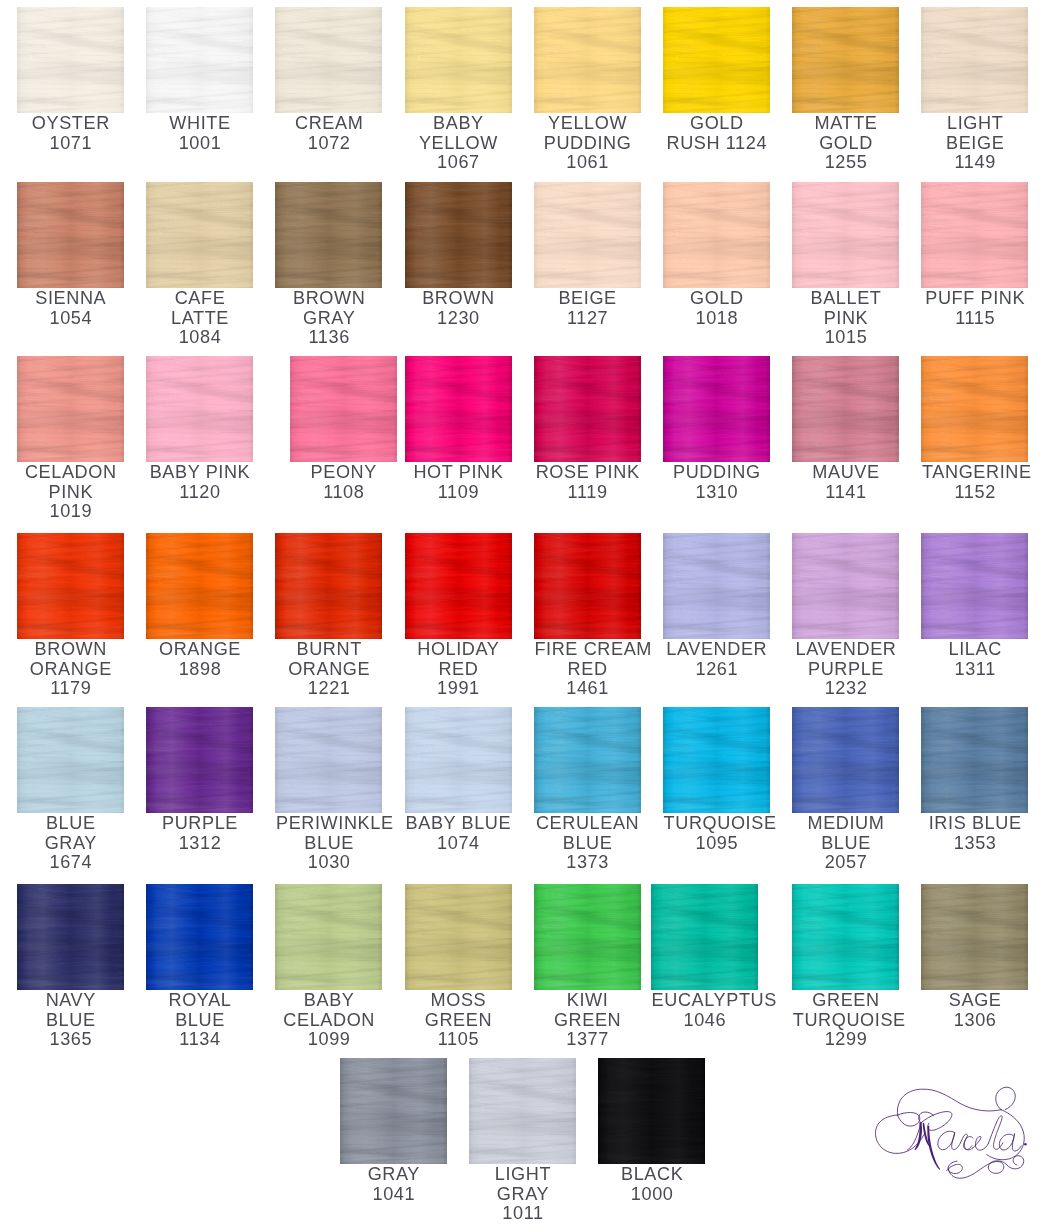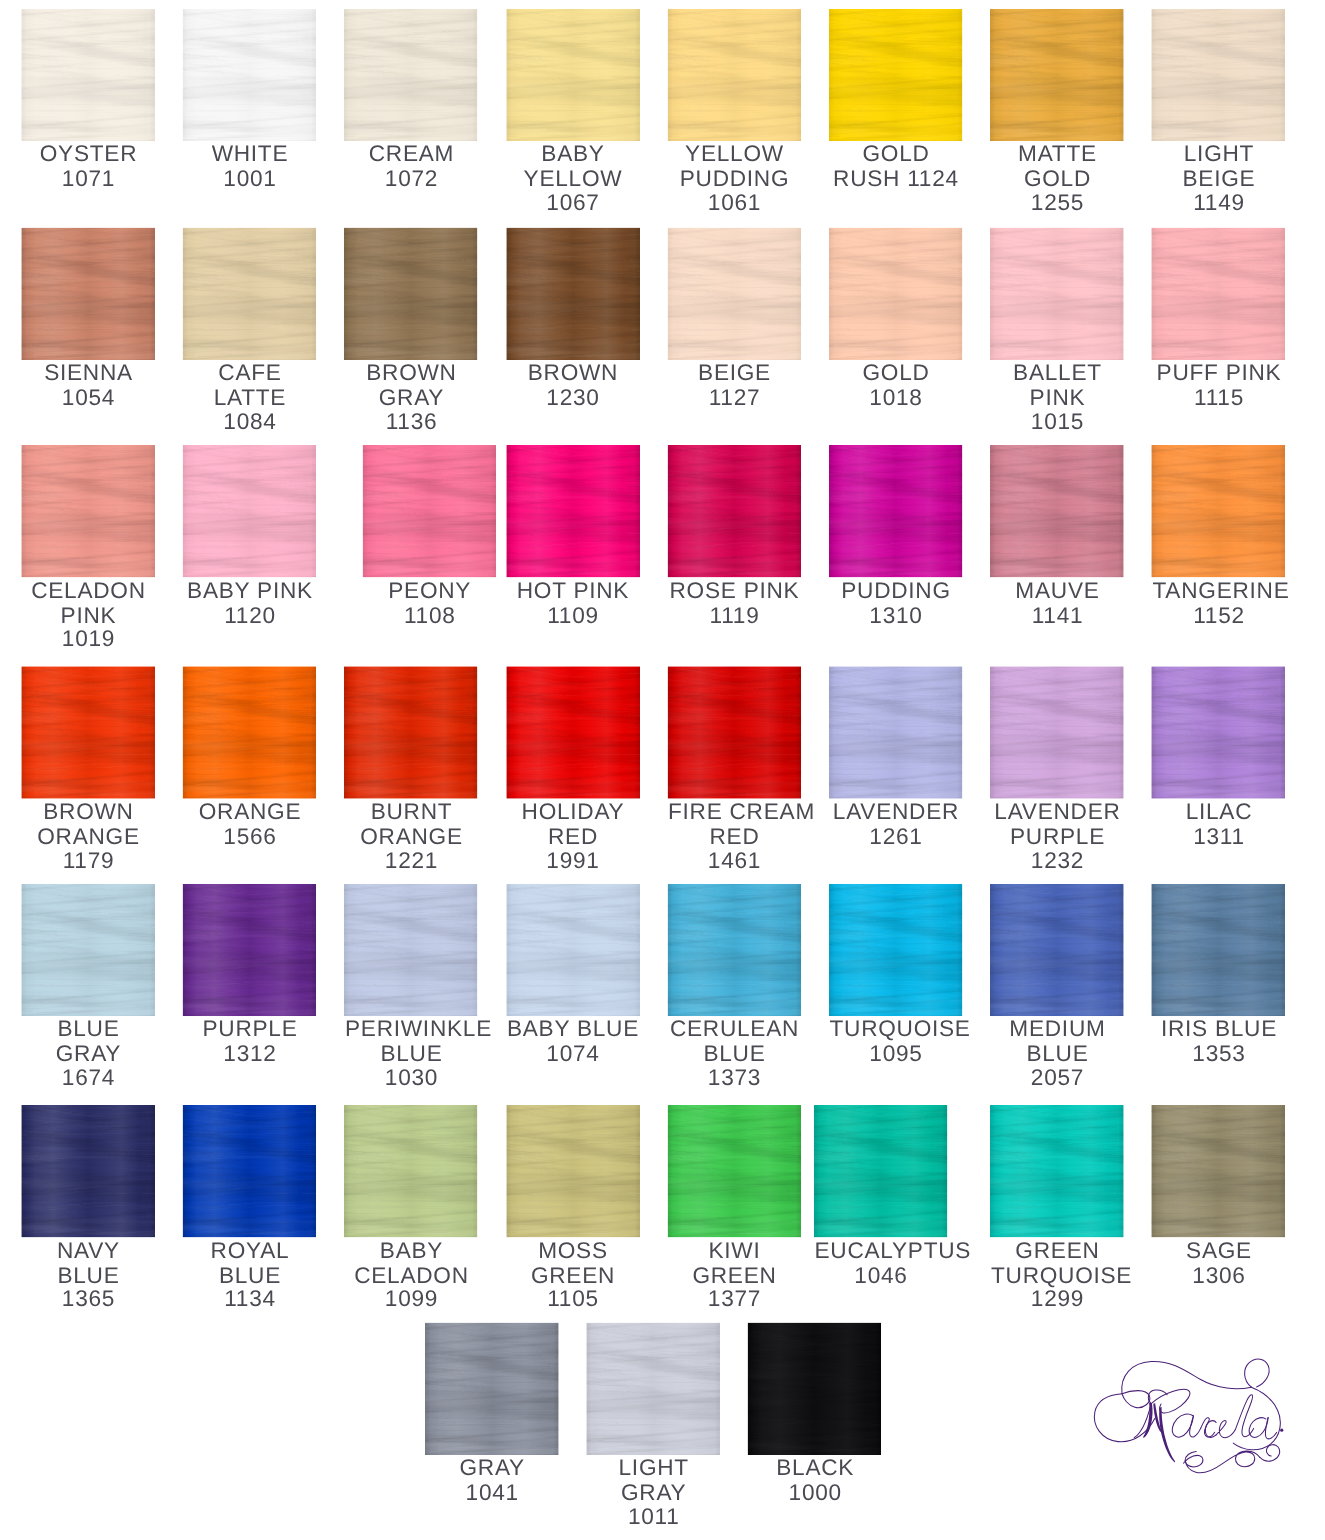--- a/index.html
+++ b/index.html
@@ -1294,21 +1294,21 @@
             <rect x="-25" y="-25" width="160" height="160" filter="url(#t2)" opacity="0.230"></rect>
             <rect x="-25" y="-25" width="160" height="160" filter="url(#t3)" opacity="0.100"></rect>
             <rect x="-25" y="-25" width="160" height="160" filter="url(#t4)" opacity="0.090"></rect>
             <g transform="rotate(-4.5 53 53)">
               <rect x="-35" y="-35" width="180" height="180" filter="url(#t5)" opacity="0.115"></rect>
             </g>
           </svg>
         </div>
 <div class="lbl">
 <div>ORANGE</div>
-<div>1566</div>
+<div>1898</div>
 </div>
       </div>
 <div class="cell" style="left:275.4px">
 <div class="sw">
           <svg viewBox="0 0 107 106" width="107" height="106">
             <rect width="107" height="106" fill="url(#G3_2)"></rect>
             <rect x="-25" y="-25" width="160" height="160" filter="url(#t1)" opacity="0.250"></rect>
             <rect x="-25" y="-25" width="160" height="160" filter="url(#t2)" opacity="0.230"></rect>
             <rect x="-25" y="-25" width="160" height="160" filter="url(#t3)" opacity="0.100"></rect>
             <rect x="-25" y="-25" width="160" height="160" filter="url(#t4)" opacity="0.090"></rect>

